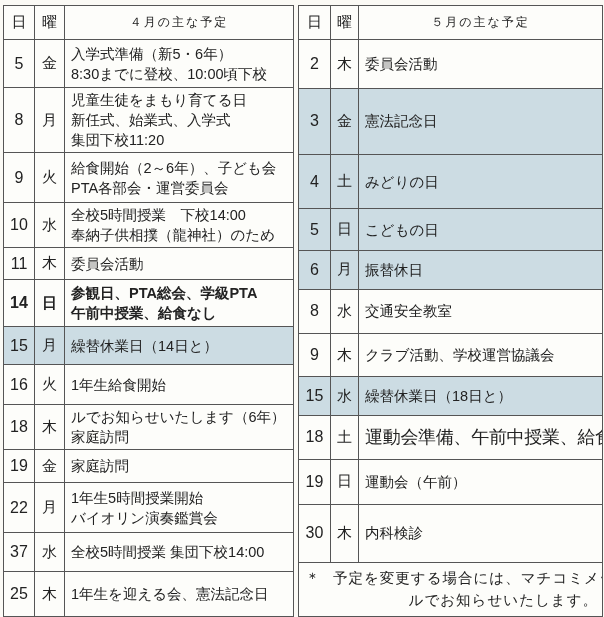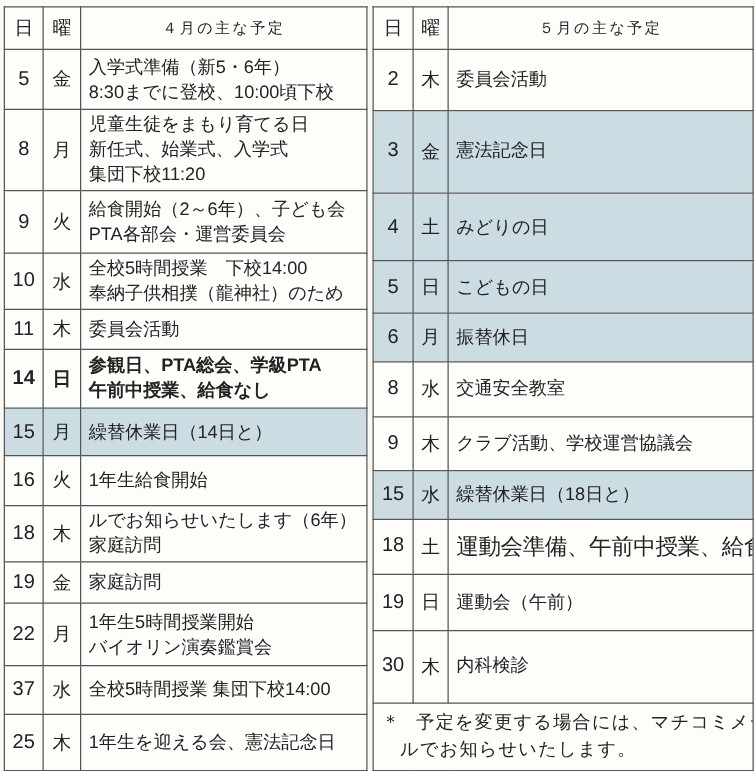--- a/index.html
+++ b/index.html
@@ -30,21 +30,21 @@
   td.c-date{font-size:16px;text-align:center;padding:0;}
   td.c-day{font-size:15px;text-align:center;padding:0;}
   td.c-text{font-size:14.5px;text-align:left;padding:2px 4px 2px 6px;line-height:1.38;}
   .line{white-space:nowrap;}
   .line.tight{font-size:18px;letter-spacing:-0.3px;}
   tr.hl{background:var(--hl);}
   tr.foot{height:48px;}
   td.footnote{font-size:14.5px;padding:3px 4px 3px 6px;line-height:1.5;}
   .fn-line1 .marker{margin-right:12px;font-size:15px;}
   .fn-line1{letter-spacing:1px;white-space:nowrap;}
-  .fn-line2{padding-left:15px;letter-spacing:1px;white-space:nowrap;}
+  .fn-line2{padding-left:15px;letter-spacing:1px;white-space:nowrap;text-align:right;}
 </style>
 </head>
 <body>
 
 <div class="page">
 
   <table class="cal april">
     <colgroup>
         <col style="width:31px">
         <col style="width:30px">

